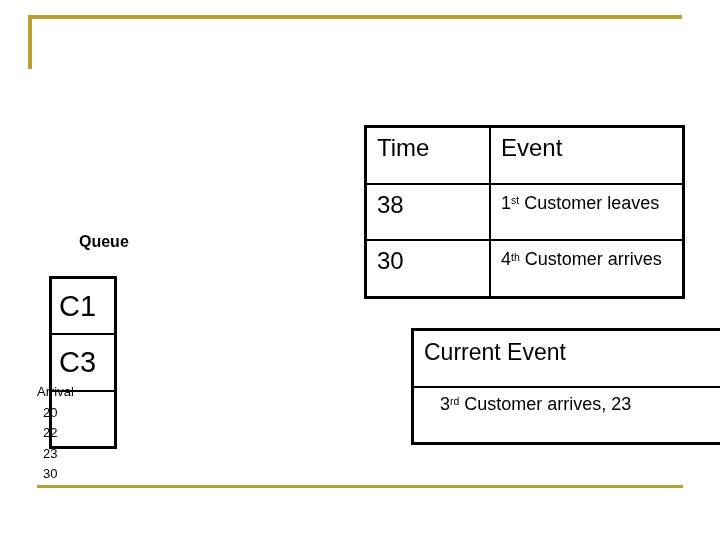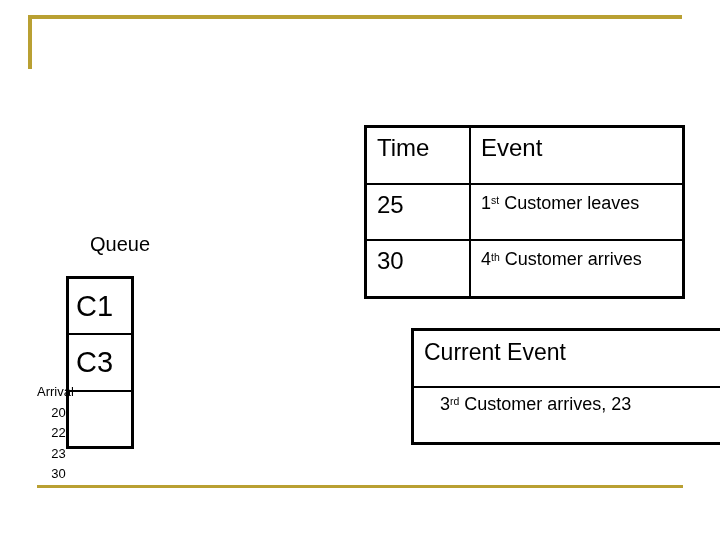--- a/index.html
+++ b/index.html
@@ -28,29 +28,28 @@
   #bottom-line {
     position: absolute;
     left: 37px; top: 485px;
     width: 646px; height: 3px;
     background: var(--accent);
   }
 
   #queue-label {
     position: absolute;
     left: 79px; top: 233px;
-    font-size: 20px;
-    font-weight: normal;
-    margin-left: 11px;
+    font-size: 16px;
+    font-weight: bold;
   }
 
   
   #queue-stack {
     position: absolute;
-    left: 66px; top: 276px;
+    left: 49px; top: 276px;
     width: 68px; height: 173px;
     border: 3px solid #000;
     background: #fff;
     box-sizing: border-box;
     display: flex;
     flex-direction: column;
     z-index: 1;
   }
   .qcell {
     flex: 1;
@@ -63,40 +62,40 @@
   .qcell:last-child { border-bottom: none; }
 
   
   .data-col {
     position: absolute;
     top: 382px;
     font-size: 13px;
     line-height: 20.5px;
     z-index: 2;
   }
-  #arrival-col { left: 37px; text-align: center; }
+  #arrival-col { left: 37px; }
   #arrival-col .small-val { padding-left: 6px; }
   #transaction-col { left: 148px; }
   #transaction-col .small-val { width: 88px; text-align: center; }
 
   
   #event-table {
     position: absolute;
     left: 364px; top: 125px;
     width: 321px; height: 174px;
     border: 3px solid #000;
     box-sizing: border-box;
     background: #fff;
     display: flex;
     flex-direction: column;
   }
   .et-row { flex: 1; display: flex; border-bottom: 2px solid #000; min-height: 0; }
   .et-row:last-child { border-bottom: none; }
   .et-time {
-    width: 104px;
+    width: 124px;
     border-right: 2px solid #000;
     box-sizing: border-box;
     padding: 6px 0 0 10px;
     font-size: 24px;
   }
   .et-event { flex: 1; padding: 6px 0 0 10px; font-size: 24px; }
   .et-event.small { font-size: 18px; padding-top: 8px; }
 
   
   #current-event {
@@ -151,21 +150,21 @@
     <div class="qcell">C3</div>
     <div class="qcell"></div>
   </div>
 
   <div id="event-table">
     <div class="et-row">
       <div class="et-time">Time</div>
       <div class="et-event">Event</div>
     </div>
     <div class="et-row">
-      <div class="et-time">25</div>
+      <div class="et-time">38</div>
       <div class="et-event small"><span>1</span><sup>st</sup><span> Customer leaves</span></div>
     </div>
     <div class="et-row">
       <div class="et-time">30</div>
       <div class="et-event small"><span>4</span><sup>th</sup><span> Customer arrives</span></div>
     </div>
   </div>
 
   <div id="current-event">
     <div class="ce-header">Current Event</div>

